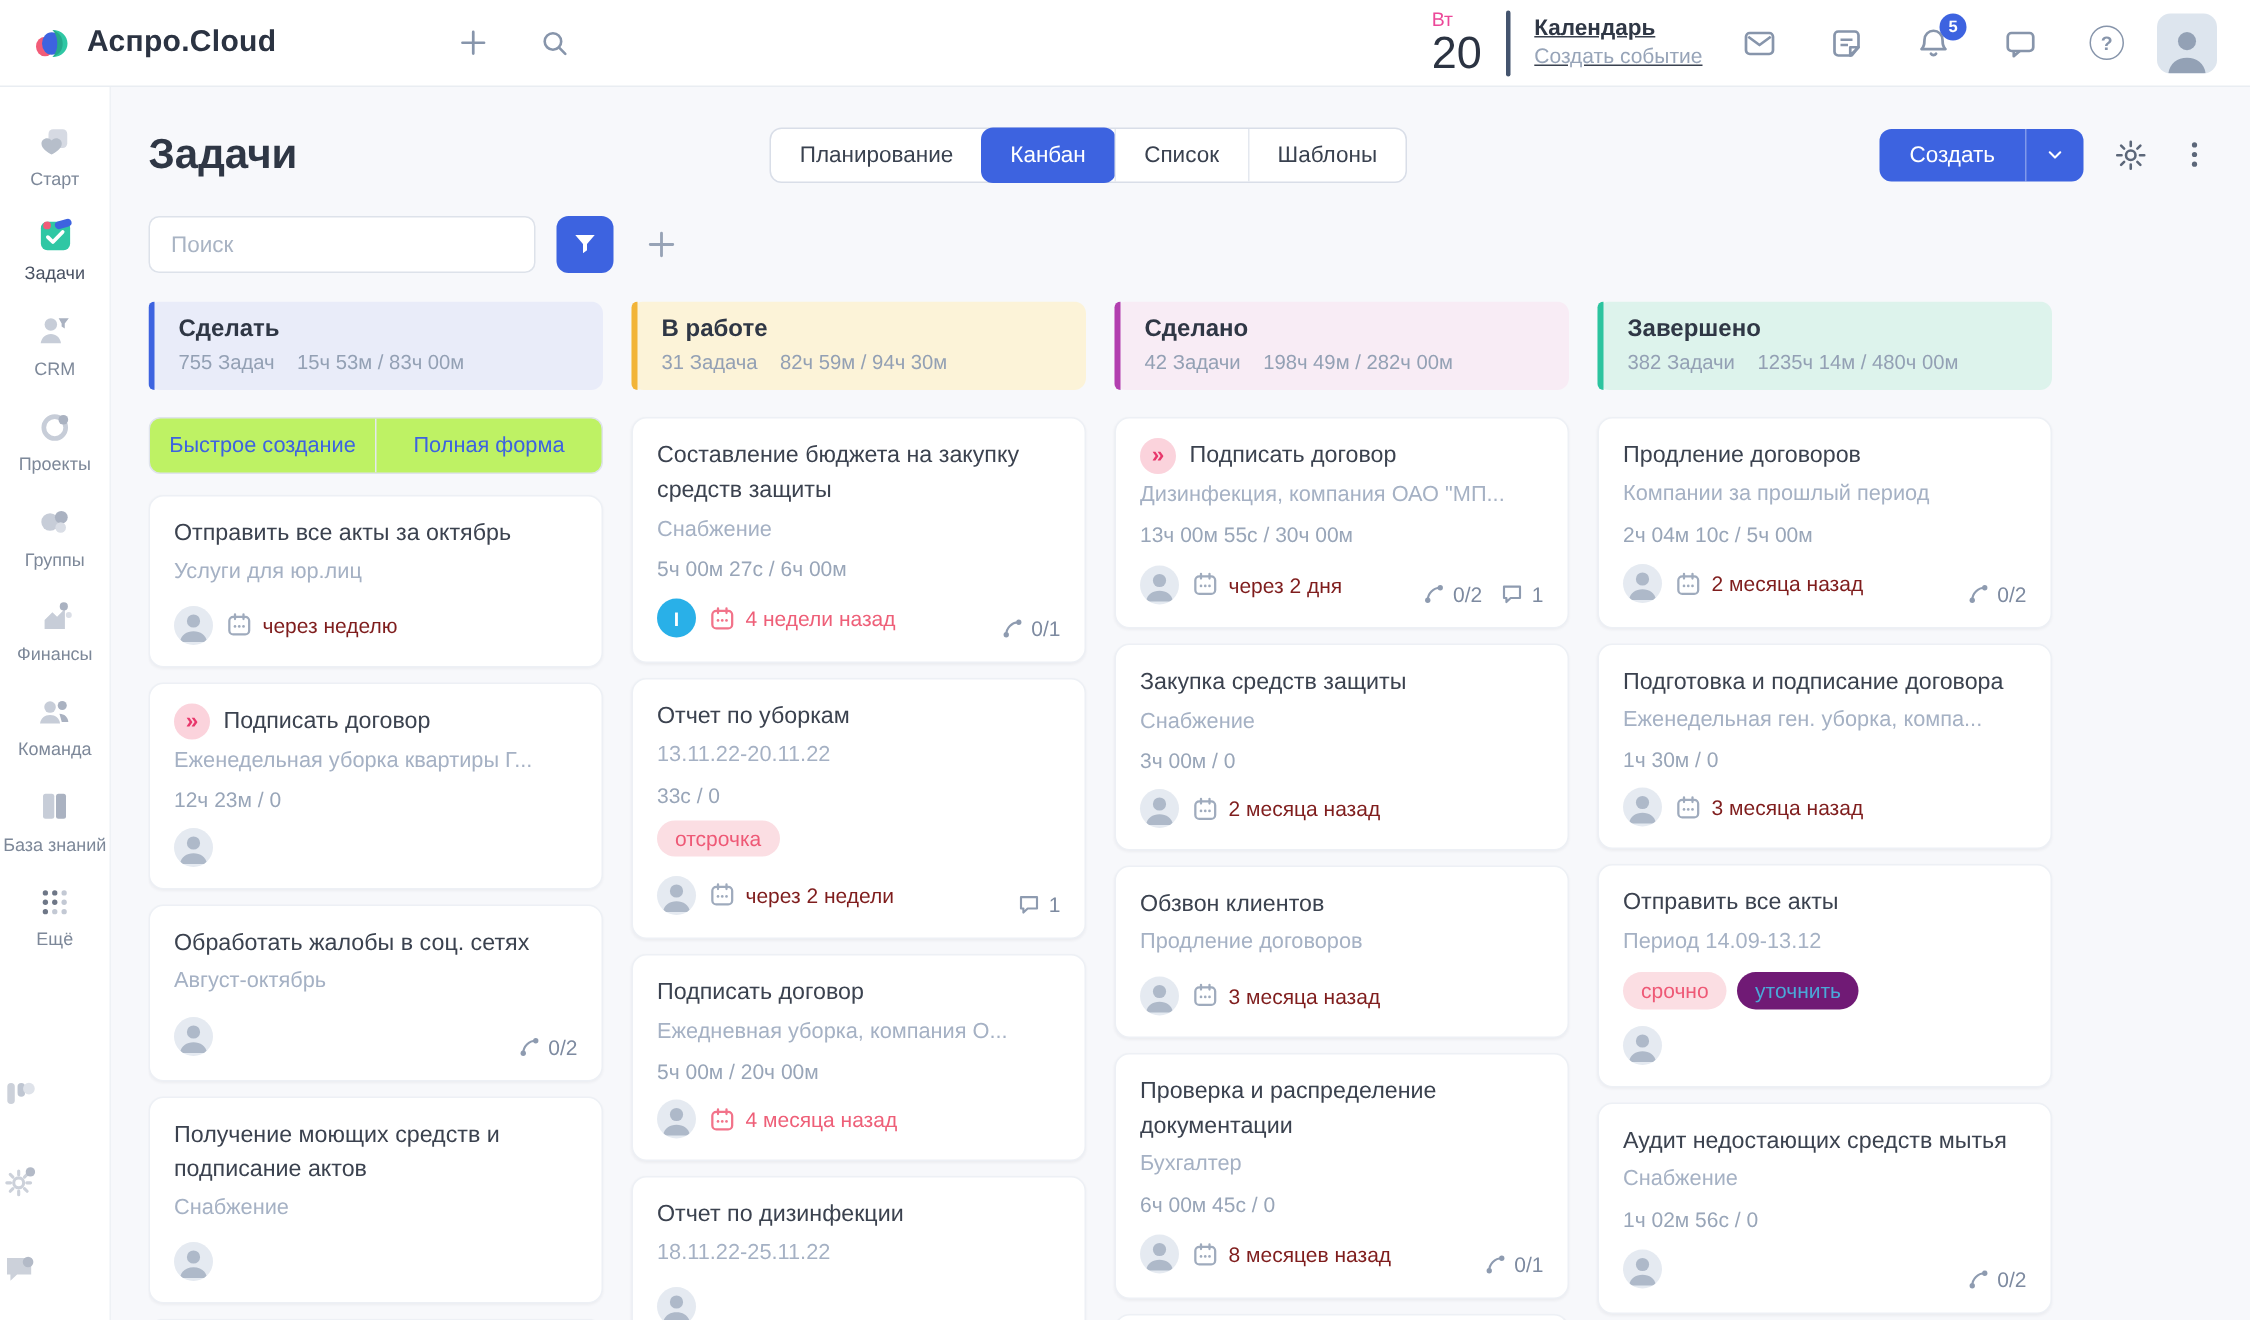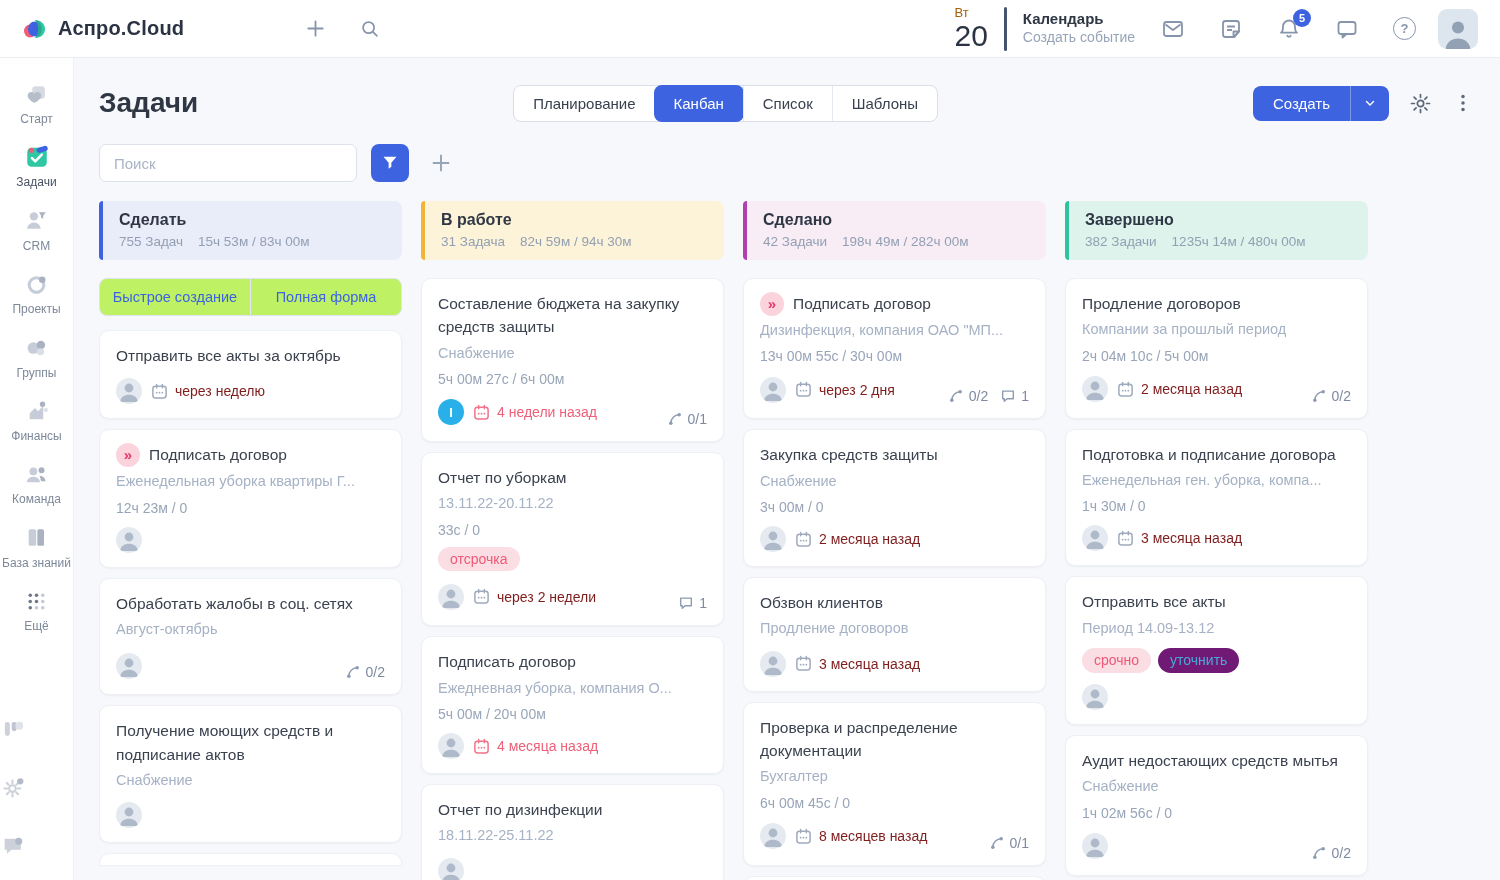--- a/index.html
+++ b/index.html
@@ -9,24 +9,24 @@
   
   .topbar{position:absolute;top:0;left:0;right:0;height:58px;background:#fff;
           border-bottom:1px solid #e9edf2;display:flex;align-items:center;padding:0 22px;z-index:5;}
   .logo{display:flex;align-items:center;gap:10px;}
   .logo-text{font-size:20px;font-weight:700;color:#2b3342;letter-spacing:.2px;}
   .top-ic{color:#8795ab;display:flex;align-items:center;justify-content:center;cursor:pointer;}
   .tb-plus{margin-left:120px;}
   .tb-search{margin-left:32px;}
   .top-right{margin-left:auto;display:flex;align-items:center;}
   .datebox{display:flex;flex-direction:column;align-items:flex-start;line-height:1;}
-  .weekday{font-size:13px;color:#a16207;margin-bottom:2px;}
+  .weekday{font-size:13px;color:#ec4899;margin-bottom:2px;}
   .day{font-size:30px;font-weight:500;color:#2b3342;}
   .vdiv{width:3px;height:44px;background:#44546e;border-radius:2px;margin:0 16px;}
-  .calbox{line-height:1.25;margin-right:26px;}
+  .calbox{line-height:1.25;margin-right:26px;text-decoration:underline;}
   .cal-title{font-size:15px;font-weight:700;color:#2f3745;cursor:pointer;}
   .cal-sub{font-size:14px;color:#97a4b8;cursor:pointer;}
   .top-icons{display:flex;align-items:center;gap:34px;margin-right:22px;}
   .bell-wrap{position:relative;}
   .bell-badge{position:absolute;top:-8px;right:-10px;min-width:18px;height:18px;border-radius:9px;
               background:#3d63e0;color:#fff;font-size:11px;font-weight:700;display:flex;
               align-items:center;justify-content:center;padding:0 4px;}
   .help-circle{width:23px;height:23px;border:1.9px solid #8795ab;border-radius:50%;
                display:flex;align-items:center;justify-content:center;font-size:13px;
                font-weight:700;color:#8795ab;cursor:pointer;}
@@ -374,20 +374,21 @@
           </header>
           <div class="cards">
             <div class="quickbar">
               <button class="qbtn">Быстрое создание</button>
               <button class="qbtn">Полная форма</button>
             </div>
             <article class="card">
               <div class="card-title-row">
                 <span class="card-title">Отправить все акты за октябрь</span>
               </div>
+              <div class="card-sub">Услуги для юр.лиц</div>
               <div class="card-foot">
                 <span class="avatar">
                   <svg width="26" height="26" viewBox="0 0 26 26">
                     <circle cx="13" cy="10" r="4.4" fill="#aeb9c9"></circle>
                     <path d="M4 24c.7-4.8 4.4-7.2 9-7.2s8.3 2.4 9 7.2z" fill="#aeb9c9"></path>
                   </svg>
                 </span>
                 <span class="due">
                   <span class="cal-ic">
                     <svg width="17" height="17" viewBox="0 0 18 18" fill="none" stroke="currentColor" stroke-width="1.6">

